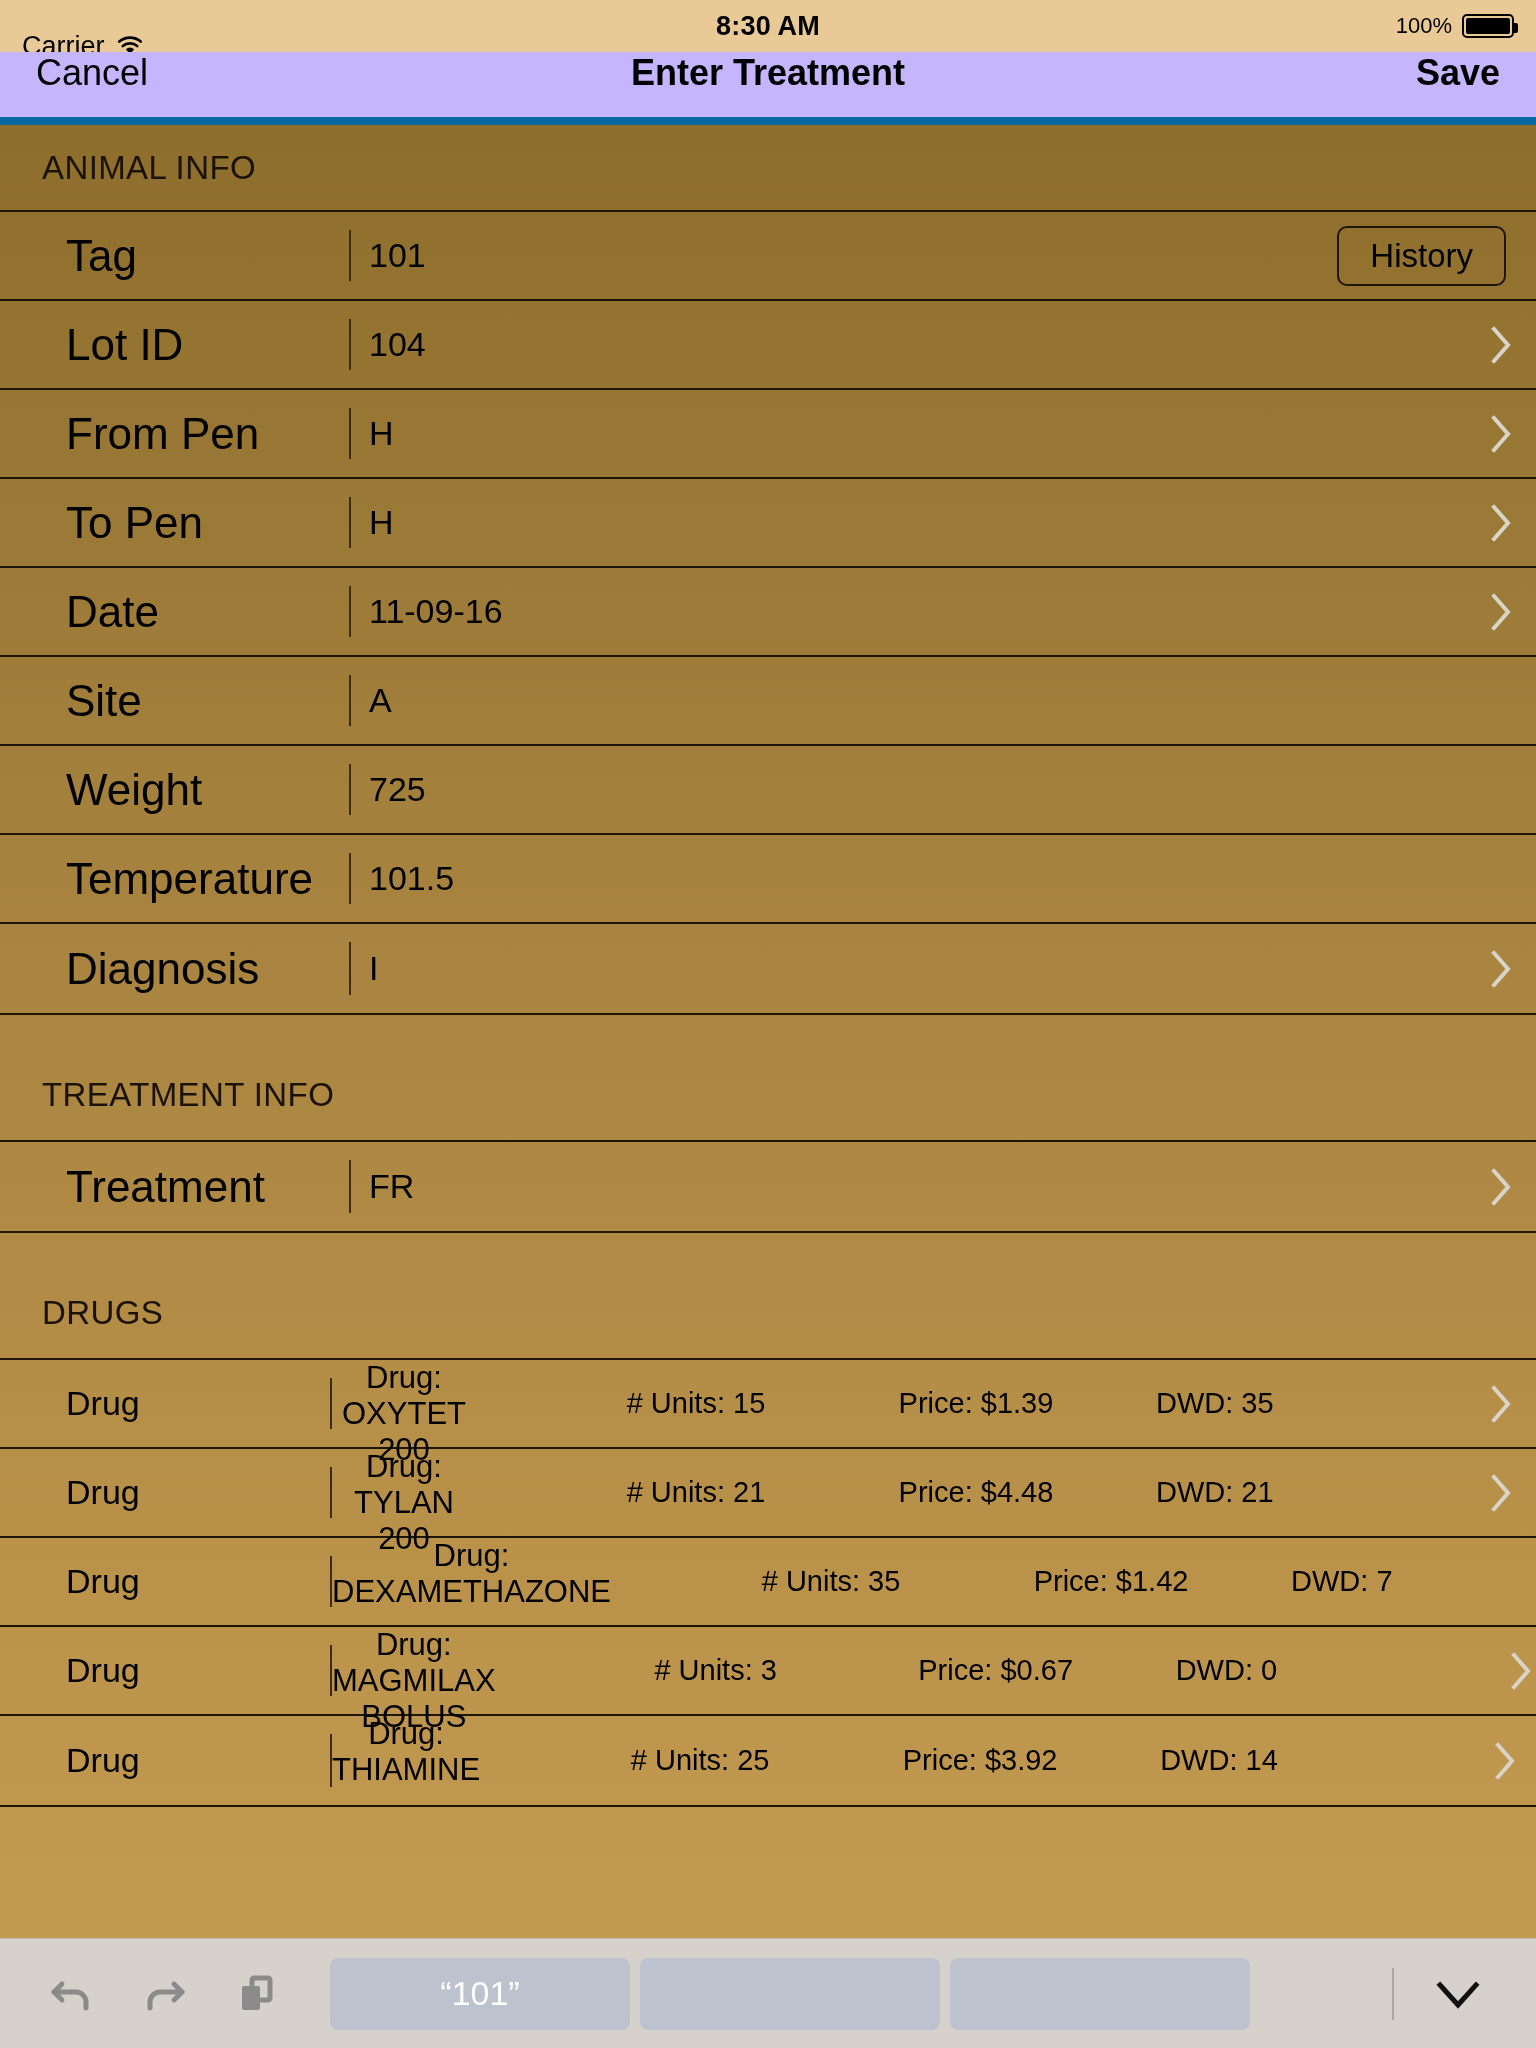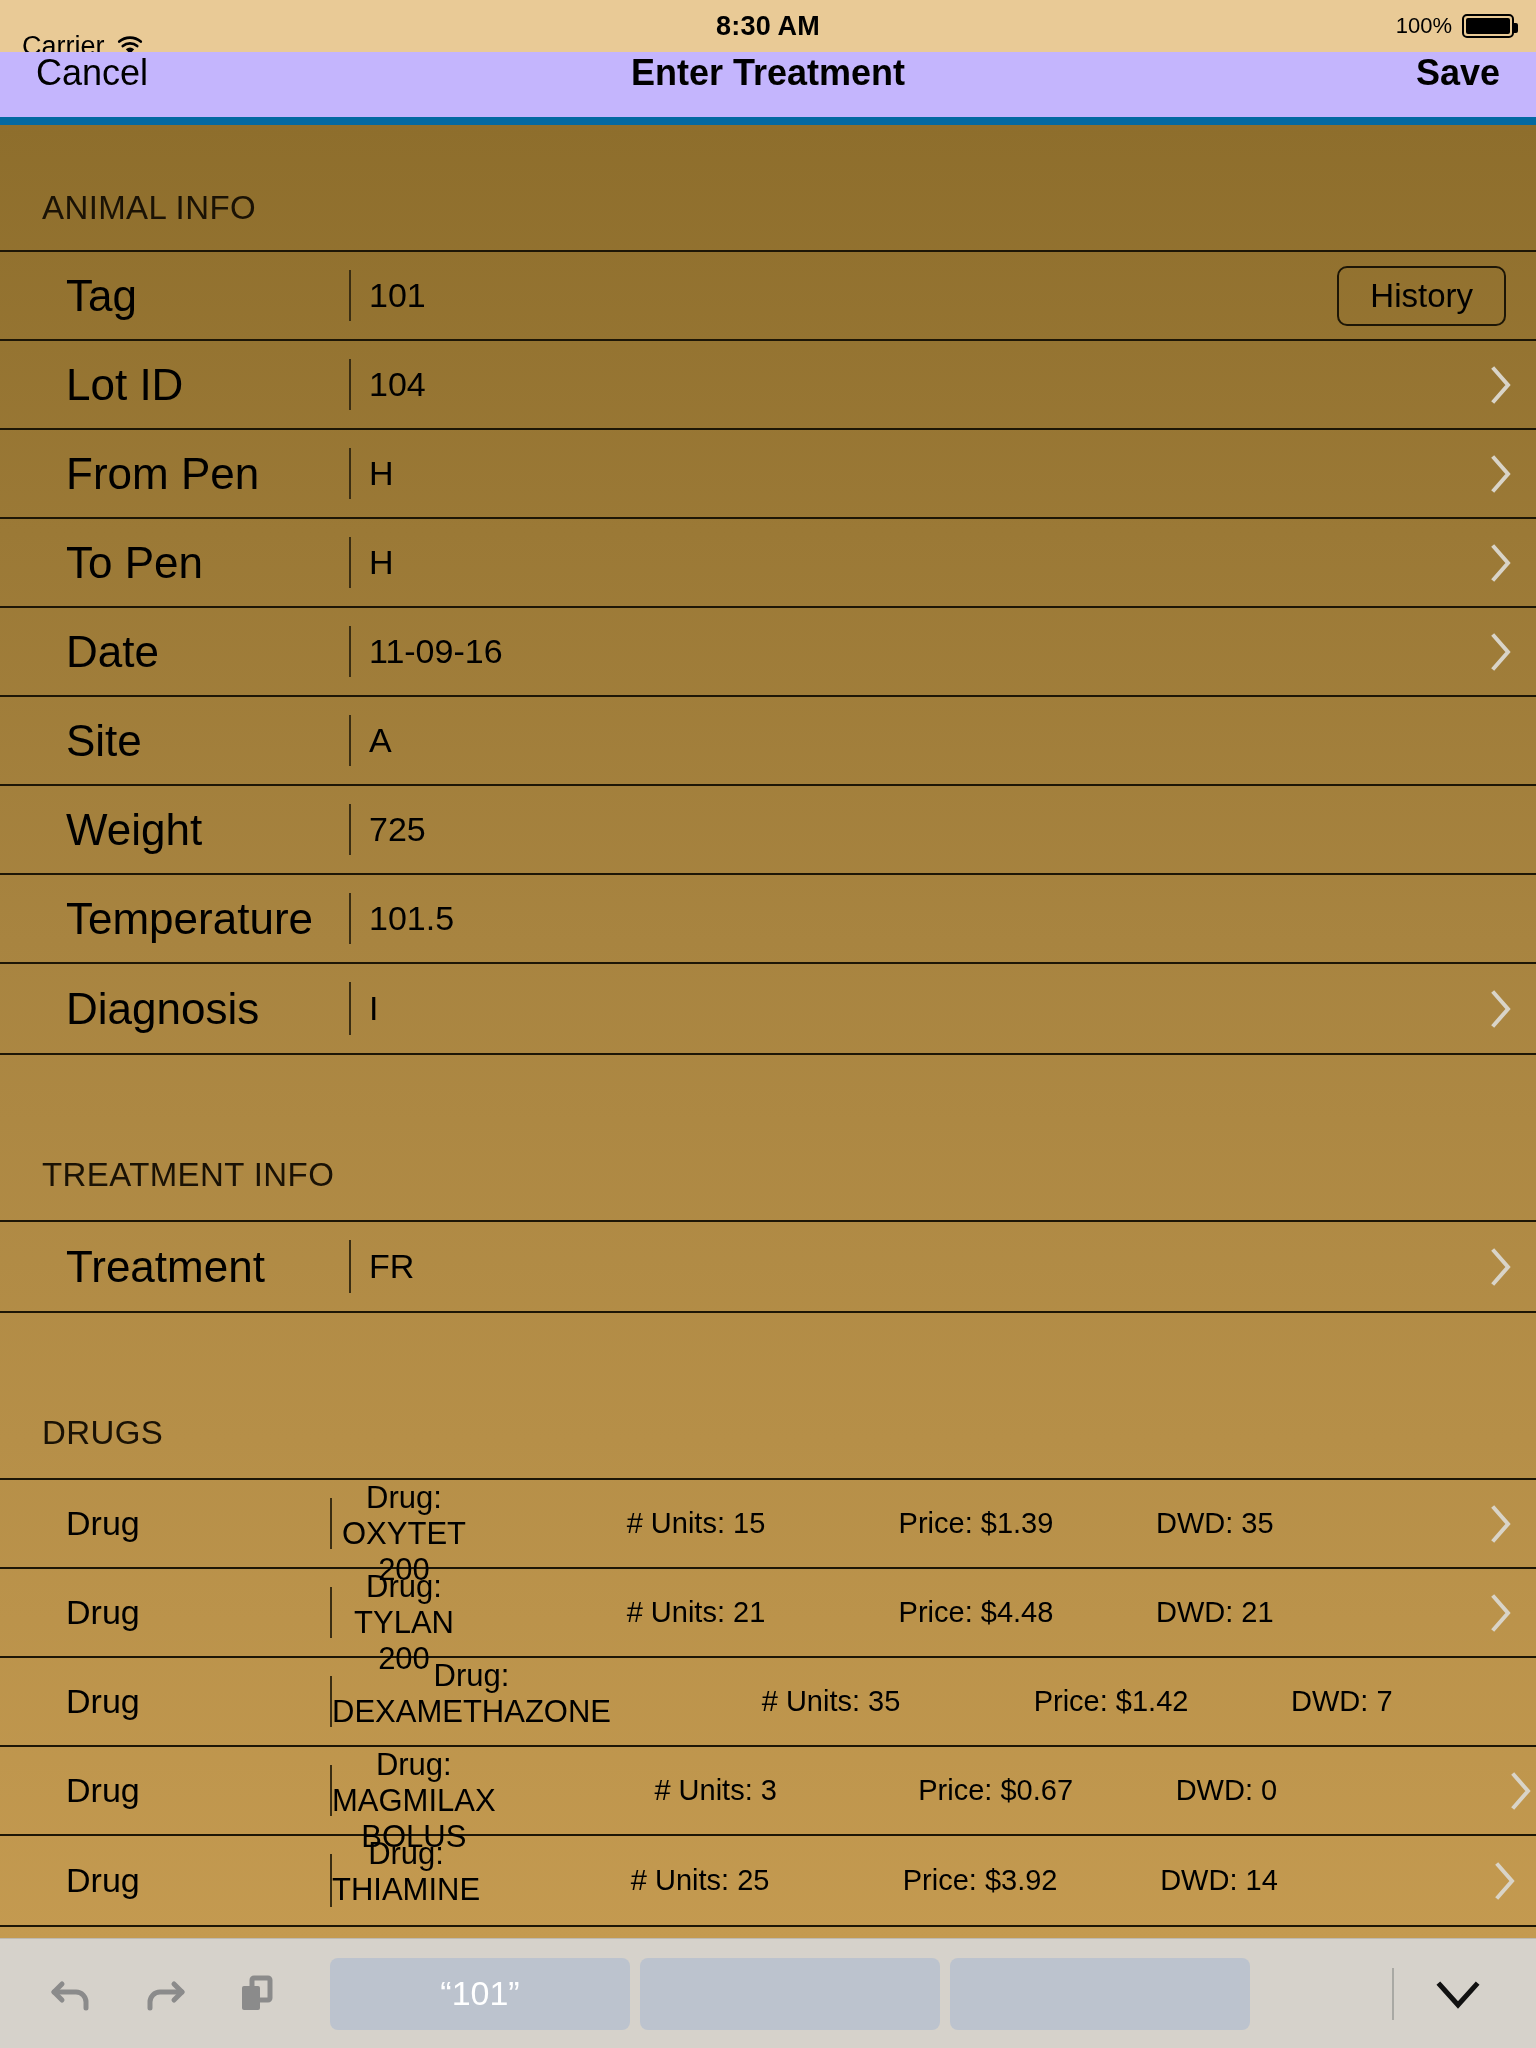--- a/index.html
+++ b/index.html
@@ -80,21 +80,21 @@
     flex: 1;
     background: linear-gradient(180deg, #8e6e2c 0%, #a88440 45%, #c49a50 100%);
     overflow: hidden;
     position: relative;
   }
 
   .sec-header {
     height: 85px;
     display: flex; align-items: center;
     padding-left: 42px;
-    font-size: 33px; color: #1a1205; letter-spacing: .4px; margin-top: 40px;
+    font-size: 33px; color: #1a1205; letter-spacing: .4px;
   }
   .sec-header.tall { height: 125px; align-items: flex-end; padding-bottom: 26px; }
 
   .group { border-top: 2px solid #1d1606; border-bottom: 2px solid #1d1606; }
 
   .row {
     height: 89px;
     display: flex; align-items: stretch;
     border-bottom: 2px solid #1d1606;
     position: relative;

